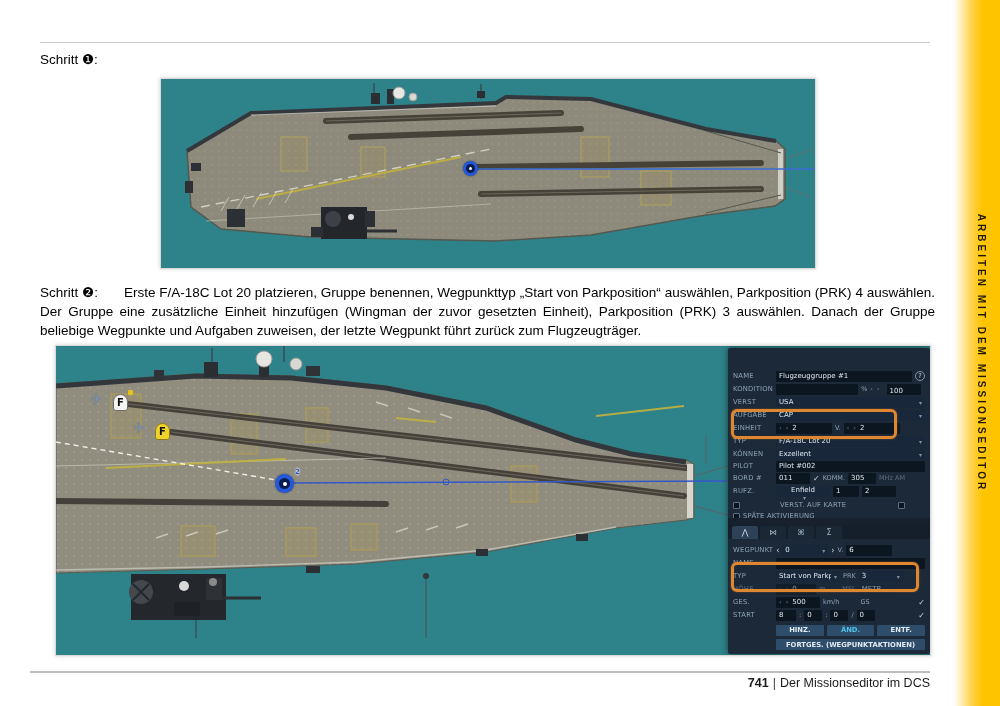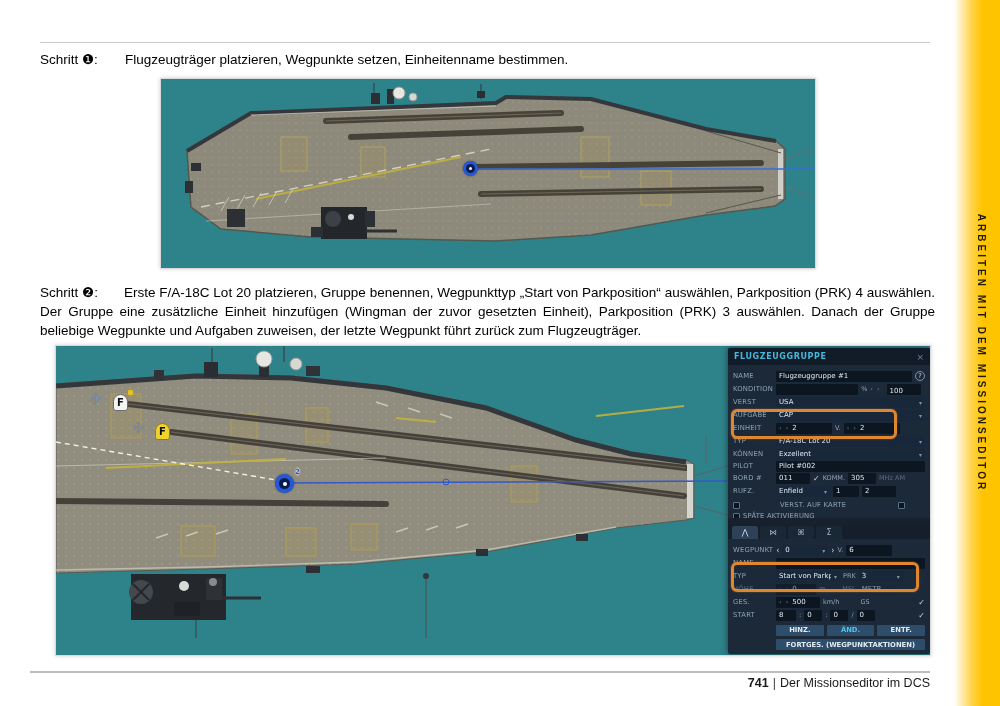--- a/index.html
+++ b/index.html
@@ -69,21 +69,20 @@
   .hl1 { left:675px; top:63px; width:166px; height:30px; }
   .hl2 { left:675px; top:216px; width:188px; height:30px; }
 </style>
 </head>
 <body>
 
 <div class="top-rule"></div>
 
 <div class="step step1">
   <span class="step-label">Schritt ❶:</span>
-  <span>Flugzeugträger platzieren, Wegpunkte setzen, Einheitenname bestimmen.</span>
 </div>
 
 <div class="shot shot1">
   <svg width="654" height="189" viewBox="0 0 654 189">
     <defs>
       <pattern id="dots1" width="7" height="7" patternUnits="userSpaceOnUse">
         <circle cx="2" cy="2" r="0.7" fill="#ffffff" opacity="0.35"></circle>
       </pattern>
     </defs>
 
@@ -252,24 +251,20 @@
   <div class="badge badge-yellow" style="left:99px; top:77px;">F</div>
 
   <div class="wp" style="left:219px; top:128px; width:19px; height:19px;">
     <div class="wp-mid" style="width:11px; height:11px;">
         <div class="wp-core" style="width:4px; height:4px;"></div>
       </div>
   </div>
   <span class="wp-label" style="left:239px; top:122px;">2</span>
 
   <div class="panel">
-    <div class="phead">
-      <span class="ptitle">FLUGZEUGGRUPPE</span>
-      <span class="pclose">×</span>
-    </div>
 
     <div class="prow" style="top:22px;">
       <span class="plab">NAME</span>
       <div class="pfield" style="flex:1;">
           <span>Flugzeuggruppe #1</span>
         </div>
       <div class="helpdot">
           <span>?</span>
         </div>
     </div>
@@ -346,21 +341,21 @@
       <span class="pcheck">✓</span>
       <span class="punit">KOMM.</span>
       <div class="pfield" style="width:28px;">
           <span>305</span>
         </div>
       <span class="pdim">MHz AM</span>
     </div>
 
     <div class="prow" style="top:137px;">
       <span class="plab">RUFZ.</span>
-      <div class="pdrop" style="width:54px;">
+      <div class="pdrop" style="width:54px;flex-direction:column;">
           <span>Enfield</span>
           <span class="chev">▾</span>
         </div>
       <div class="pfield" style="width:26px;">
           <span>1</span>
         </div>
       <div class="pfield" style="width:34px;">
           <span>2</span>
         </div>
     </div>

